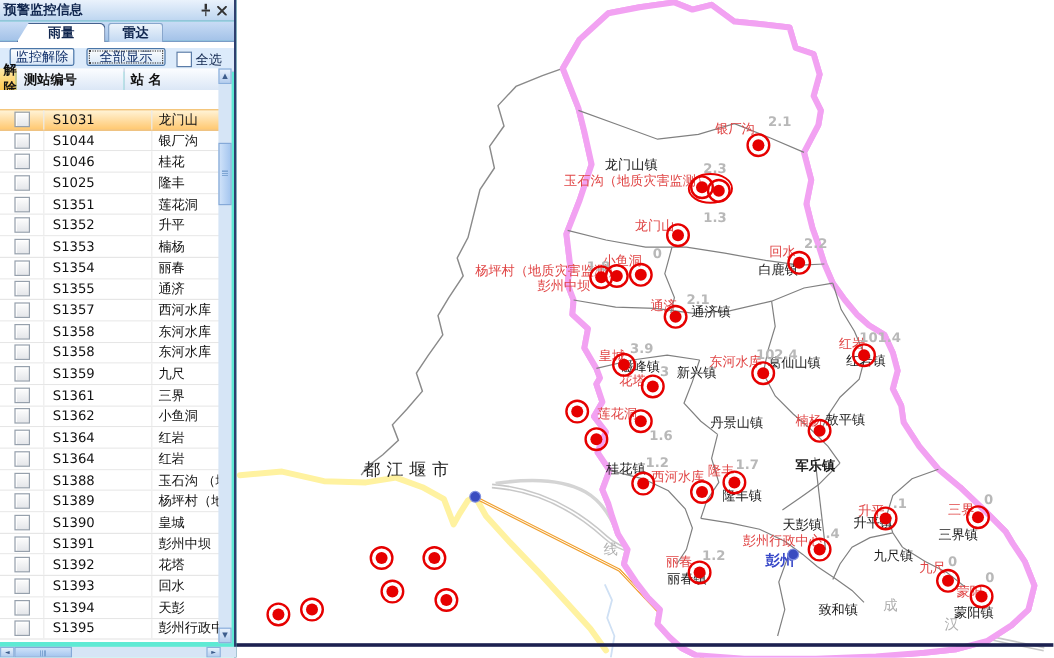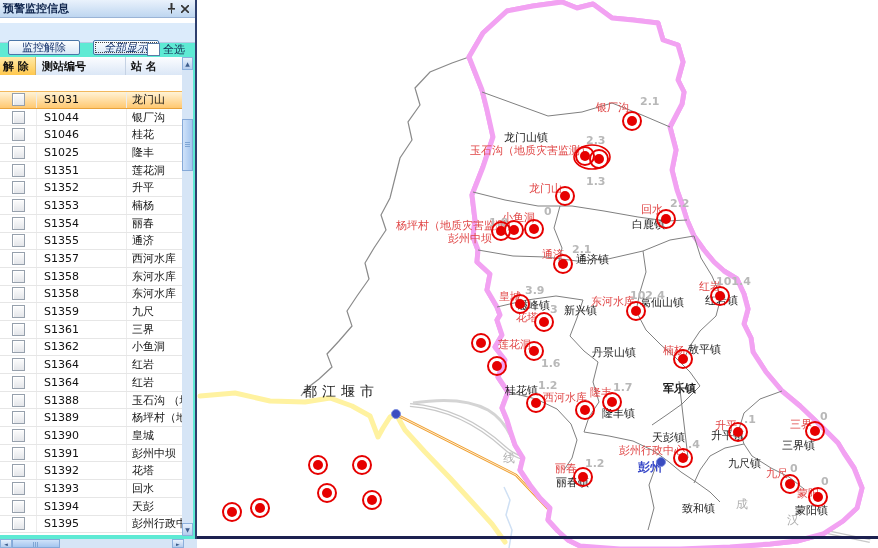--- a/index.html
+++ b/index.html
@@ -33,30 +33,30 @@
        display:flex;align-items:center;justify-content:center;}
   .tab-active{left:14px;width:72px;background:#fff;border:1px solid #46628e;border-bottom:none;
        border-radius:0 5px 0 0;clip-path:polygon(10px 0,100% 0,100% 100%,0 100%);}
   .tab-inactive{left:90px;width:44px;background:linear-gradient(#ecf3fb,#c2d8f2);
        border:1px solid #88a6cc;border-bottom:none;border-radius:3px 3px 0 0;}
   .whitestrip{height:5px;background:#fff;}
   .toolbar{height:19px;background:#dcebfb;display:flex;align-items:center;border-bottom:1px solid #b8cce4;}
   .tbtn{position:absolute;height:15px;font-size:11px;color:#12306a;background:linear-gradient(#fdfefe,#d8e7f8);
         border:1px solid #4a76a8;border-radius:2px;display:flex;align-items:center;justify-content:center;
         cursor:pointer;box-sizing:border-box;}
-  #btn-release{left:8px;width:72px;top:40px;}
-  #btn-showall{left:93px;width:66px;top:40px;outline:1px dotted #444;outline-offset:-3px;font-style:italic;}
+  #btn-release{left:8px;width:54px;top:40px;}
+  #btn-showall{left:72px;width:66px;top:40px;outline:1px dotted #444;outline-offset:-3px;}
   .selall{position:absolute;left:147px;top:42px;display:flex;align-items:center;gap:3px;}
   .selall .box{width:11px;height:11px;background:#fff;border:1px solid #5a7ca8;}
   .selall .lb{font-size:11px;color:#10264e;}
 
   .grid-header{position:absolute;left:0;top:57px;width:184px;height:18px;display:flex;
                border-bottom:1px solid #9cb0c8;}
   .hcell{font-size:11px;font-weight:bold;color:#111;display:flex;align-items:center;box-sizing:border-box;}
-  .hcell.release{width:36px;background:linear-gradient(#ffeaa8,#ffc84e);border-right:1px solid #d9b25f;padding-left:3px;}
+  .hcell.release{width:14px;background:linear-gradient(#ffeaa8,#ffc84e);border-right:1px solid #d9b25f;padding-left:3px;}
   .hcell.sid{width:90px;background:linear-gradient(#fcfdff,#dbe7f6);border-right:1px solid #c5d2e4;padding-left:6px;}
   .hcell.sname{flex:1;background:linear-gradient(#fcfdff,#dbe7f6);padding-left:5px;}
 
   #rows{position:absolute;left:0;top:75px;width:184px;height:460px;background:#fff;overflow:hidden;}
   .row{height:17.69px;display:flex;align-items:center;border-bottom:1px solid #e6e6e6;box-sizing:border-box;
        background:#fff;cursor:default;}
   .row.selected{background:linear-gradient(#fff3d6,#ffc870);border-top:1px solid #f2b85c;border-bottom:1px solid #e8a33d;margin-top:16px;}
   .cell-check{width:36px;display:flex;justify-content:center;align-items:center;align-self:stretch;
        border-right:1px solid #ececec;}
   .checkbox{width:11px;height:11px;border:1px solid #96a0ac;background:linear-gradient(#fdfdfd,#e4e6ea);
@@ -241,20 +241,24 @@
           <rect x="1" y="5" width="7" height="1.6" fill="#333"></rect>
           <rect x="4" y="6.5" width="1" height="4" fill="#333"></rect>
         </svg>
     </span>
     <span class="tb-icon">
       <svg width="8" height="8" viewBox="0 0 8 8">
           <path d="M0,0 L8,8 M8,0 L0,8" stroke="#333" stroke-width="1.6"></path>
         </svg>
     </span>
   </div>
+  <div class="tabstrip">
+    <div class="tab tab-active">雨量</div>
+    <div class="tab tab-inactive">雷达</div>
+  </div>
   <div class="whitestrip"></div>
   <div class="toolbar"></div>
   <div class="tbtn" id="btn-release">监控解除</div>
   <div class="tbtn" id="btn-showall">全部显示</div>
   <div class="selall">
     <span class="box"></span>
     <span class="lb">全选</span>
   </div>
 
   <div class="grid-header">

